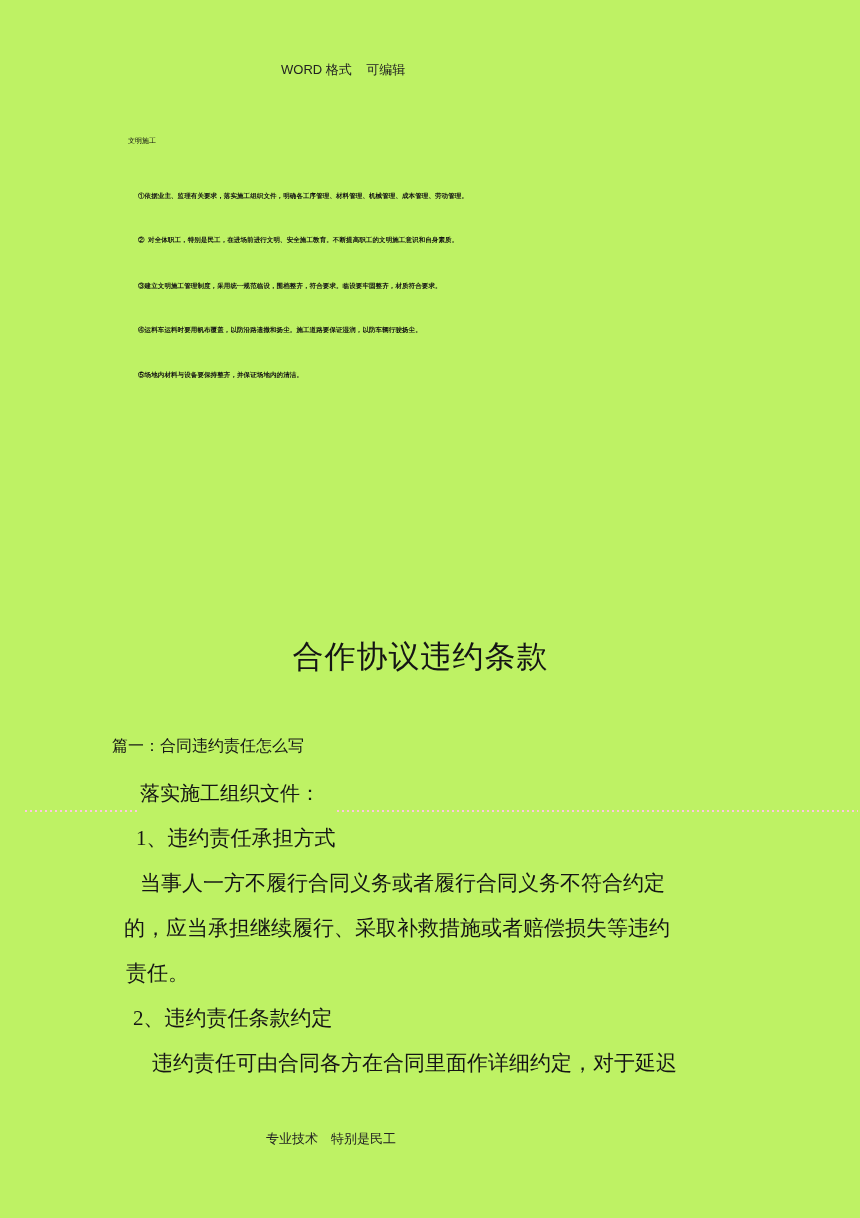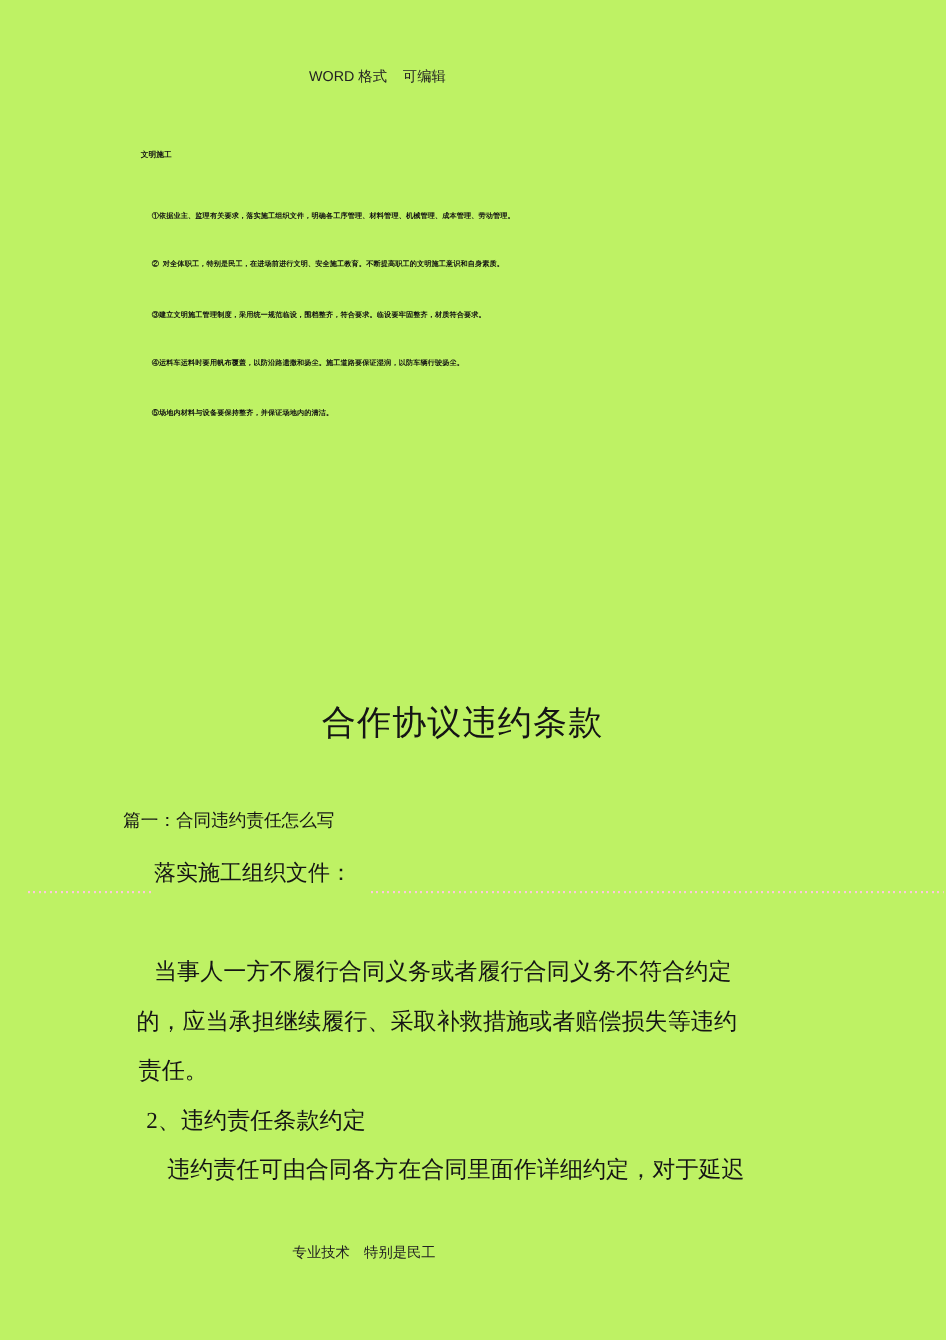--- a/index.html
+++ b/index.html
@@ -22,21 +22,21 @@
     top: 61px;
     left: 281px;
     font-family: "Liberation Sans", "DejaVu Sans", sans-serif;
     font-size: 13px;
     color: #222;
   }
   .section-label {
     top: 136px;
     left: 128px;
     font-size: 7px;
-    font-weight: bold;
+    font-weight: normal;
     color: #111;
     text-align: center;
   }
   .tiny-item {
     left: 138px;
     font-size: 6.5px;
     font-weight: bold;
     letter-spacing: 0.1px;
     color: #111;
   }
@@ -114,20 +114,21 @@
   <div class="abs tiny-item item-5">⑤场地内材料与设备要保持整齐，并保证场地内的清洁。</div>
 
   <div class="doc-title">合作协议违约条款</div>
 
   <div class="abs article-heading">篇一：合同违约责任怎么写</div>
   <div class="abs article-subheading">落实施工组织文件：</div>
 
   <div class="dotted-line dotted-left"></div>
   <div class="dotted-line dotted-right"></div>
 
+  <div class="abs body-line p1-head">1、违约责任承担方式</div>
   <div class="abs body-line p1-l1">的，应当承担继续履行、采取补救措施或者赔偿损失等违约</div>
   <div class="abs body-line p1-l0">当事人一方不履行合同义务或者履行合同义务不符合约定</div>
   <div class="abs body-line p1-l2">责任。</div>
 
   <div class="abs body-line p2-head">2、违约责任条款约定</div>
   <div class="abs body-line p2-l0">违约责任可由合同各方在合同里面作详细约定，对于延迟</div>
 
   <div class="abs doc-footer">专业技术    特别是民工</div>
 
 </div>

